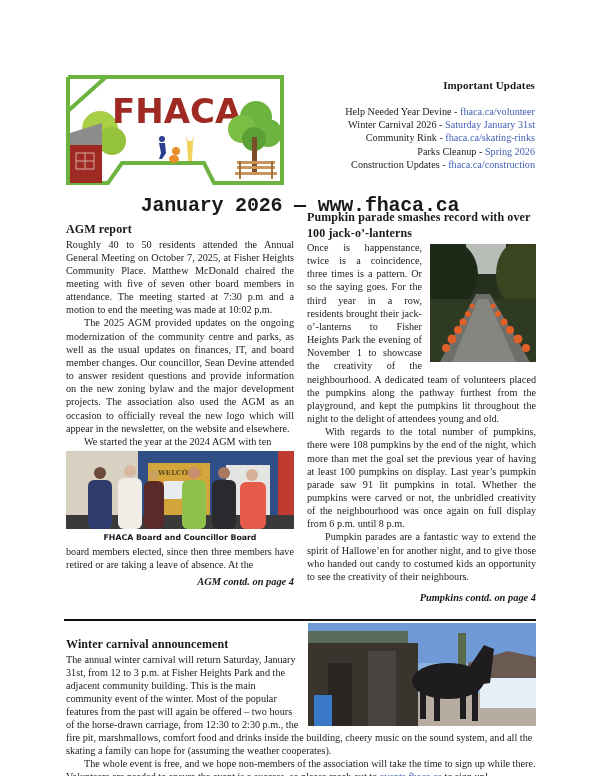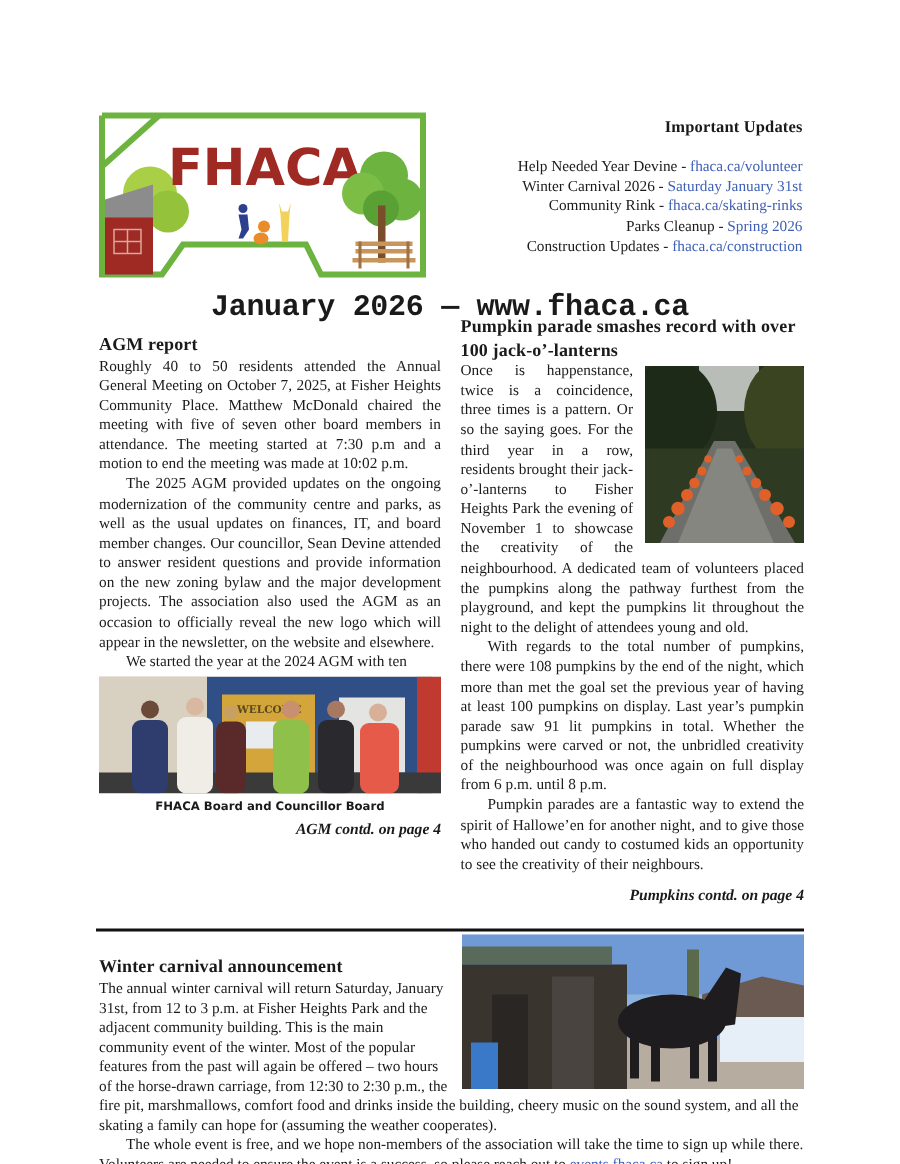--- a/index.html
+++ b/index.html
@@ -122,20 +122,21 @@
           <circle cx="128" cy="22" r="6" fill="#c89070"></circle>
             <rect x="116" y="29" width="24" height="49" rx="6" fill="#8ec04a"></rect>
           <circle cx="158" cy="22" r="6" fill="#a87860"></circle>
             <rect x="146" y="29" width="24" height="49" rx="6" fill="#2a2a2e"></rect>
           <circle cx="186" cy="24" r="6" fill="#d8b098"></circle>
             <rect x="174" y="31" width="26" height="47" rx="6" fill="#e55a48"></rect>
         </g>
       </svg>
     </div>
     <div class="caption">FHACA Board and Councillor Board</div>
+    <p>board members elected, since then three members have retired or are taking a leave of absence. At the</p>
     <div class="contd">AGM contd. on page 4</div>
   </div>
 
   <div class="col pumpkin">
     <h2>Pumpkin parade smashes record with over 100 jack-o’-lanterns</h2>
     <div class="pumpkin-wrap">
       <div class="photo-pumpkin">
         <svg viewBox="0 0 106 118" width="106" height="118" preserveAspectRatio="none">
           <rect width="106" height="118" fill="#26301f"></rect>
           <rect x="36" y="0" width="40" height="30" fill="#b8bdb8"></rect>

